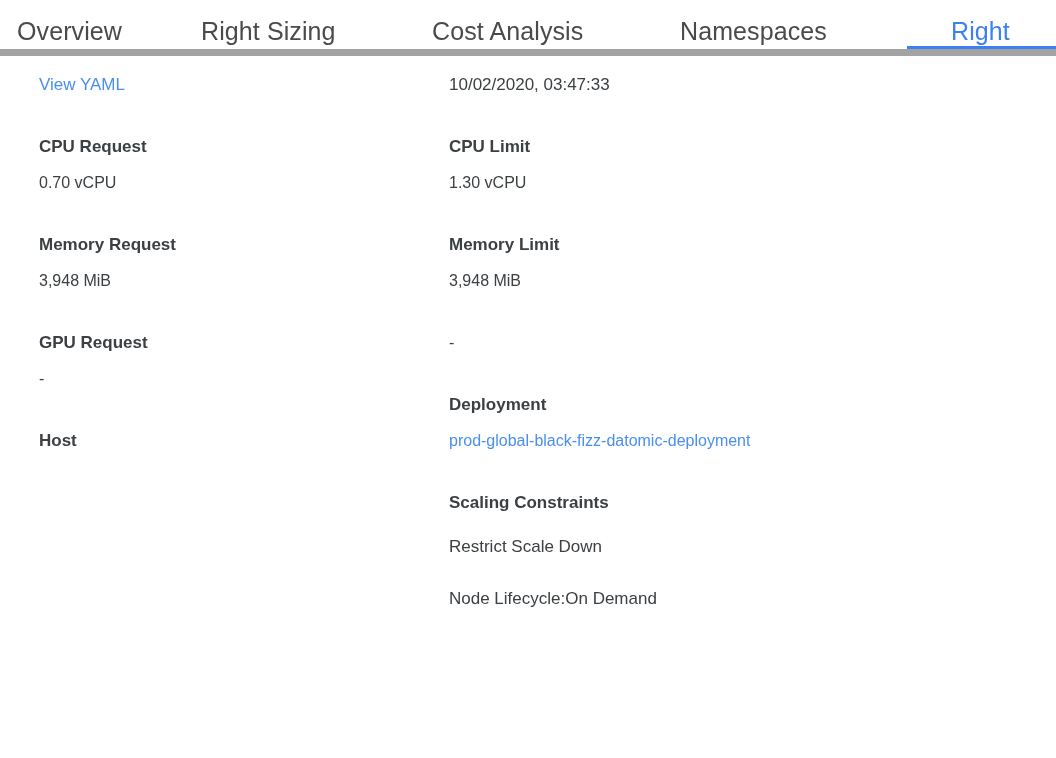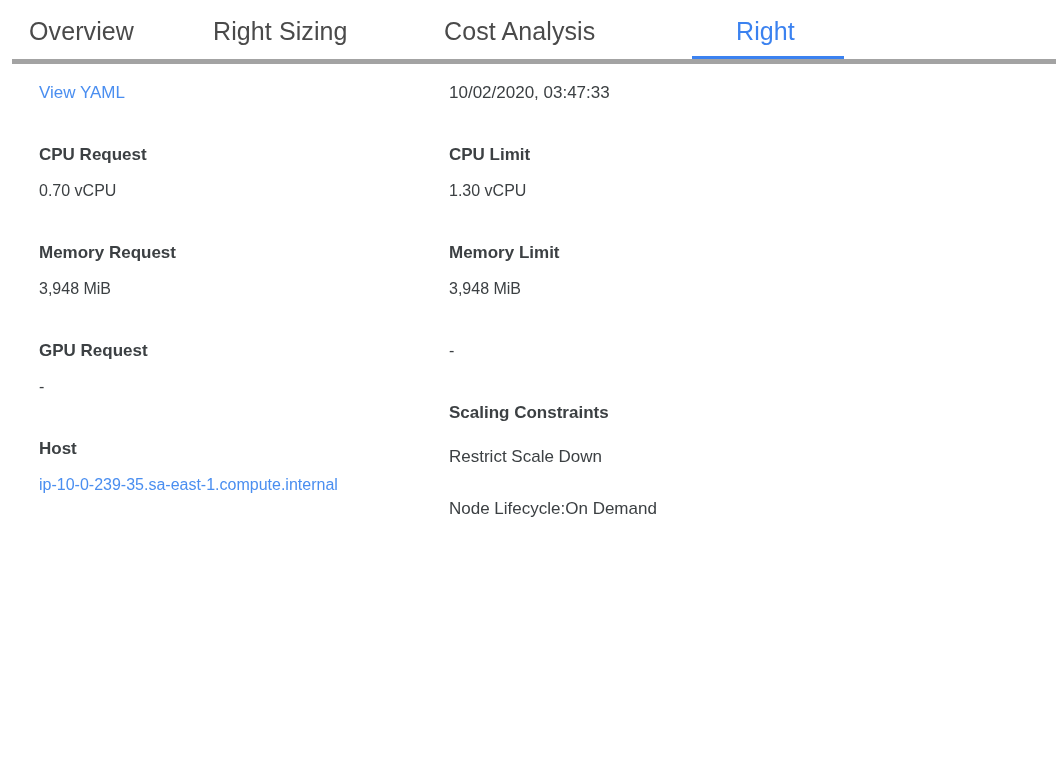--- a/index.html
+++ b/index.html
@@ -12,25 +12,24 @@
     width: 1056px;
     height: 758px;
     font-family: "Liberation Sans", sans-serif;
     color: #3c4043;
     overflow: hidden;
   }
 
   
   .tabbar {
     position: relative;
-    height: 64px;
+    height: 56px;
     box-sizing: border-box;
-    border-bottom: 5px solid #a3a3a3;
+    border-bottom: 7px solid #a3a3a3;
     background: #ffffff;
-    margin-left: 12px;
   }
   .tabs {
     display: flex;
     height: 100%;
     align-items: flex-start;
     padding: 0;
     margin: 0;
     list-style: none;
   }
   .tab {
@@ -154,20 +153,24 @@
     <div class="tab tab-rightsizing">
       <span class="tab-label">Right Sizing</span>
 
     </div>
 
     <div class="tab tab-cost">
       <span class="tab-label">Cost Analysis</span>
 
     </div>
 
+    <div class="tab tab-namespaces">
+      <span class="tab-label">Namespaces</span>
+
+    </div>
 
     <div class="tab tab-pods active">
       <span class="tab-label">Right</span>
       <span class="tab-underline"></span>
     </div>
 
   </div>
 </div>
 
 <div class="detail">
@@ -188,23 +191,20 @@
       <div class="field-value">3,948 MiB</div>
     </div>
 
     <div class="field">
       <div class="field-label">GPU Request</div>
       <div class="field-value">-</div>
     </div>
 
     <div class="field">
       <div class="field-label">Host</div>
-      <div class="field-value">
-        <a class="link">ip-10-0-239-35.sa-east-1.compute.internal</a>
-      </div>
     </div>
 
   </div>
 
   <div class="col col-right">
 
     <div class="topvalue">10/02/2020, 03:47:33</div>
 
     <div class="field">
       <div class="field-label">CPU Limit</div>
@@ -213,20 +213,26 @@
 
     <div class="field">
       <div class="field-label">Memory Limit</div>
       <div class="field-value">3,948 MiB</div>
     </div>
 
     <div class="field">
       <div class="field-value">-</div>
     </div>
 
+    <div class="field">
+      <div class="field-label">Deployment</div>
+      <div class="field-value">
+        <a class="link">prod-global-black-fizz-datomic-deployment</a>
+      </div>
+    </div>
 
     <div class="field">
       <div class="constraints-label">Scaling Constraints</div>
       <div class="constraint-item">Restrict Scale Down</div>
       <div class="constraint-item">Node Lifecycle:On Demand</div>
     </div>
 
   </div>
 </div>
 

